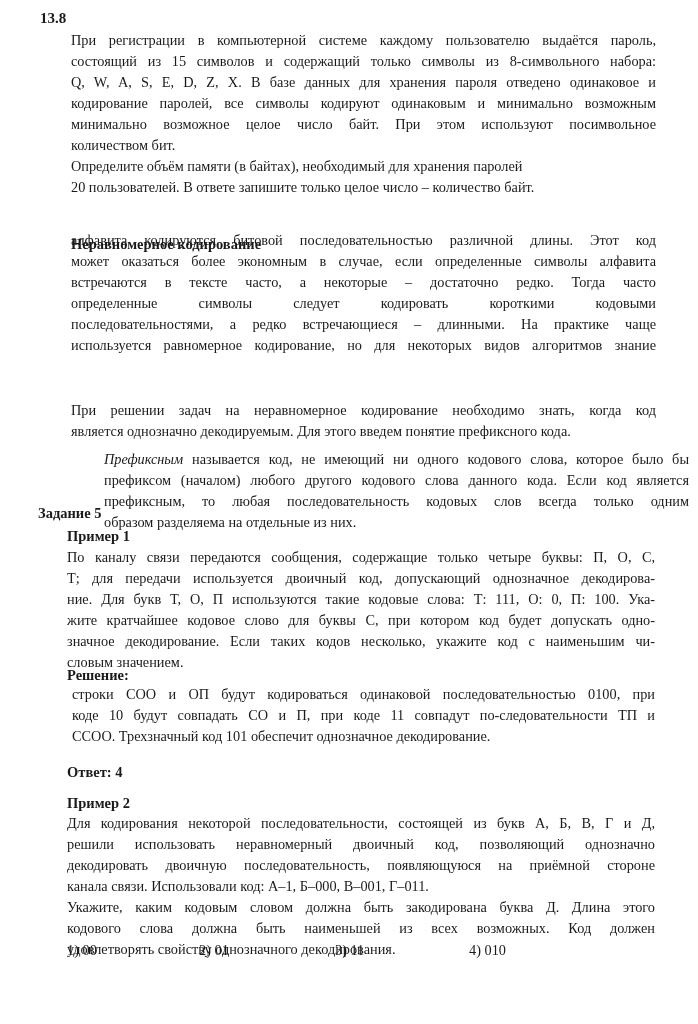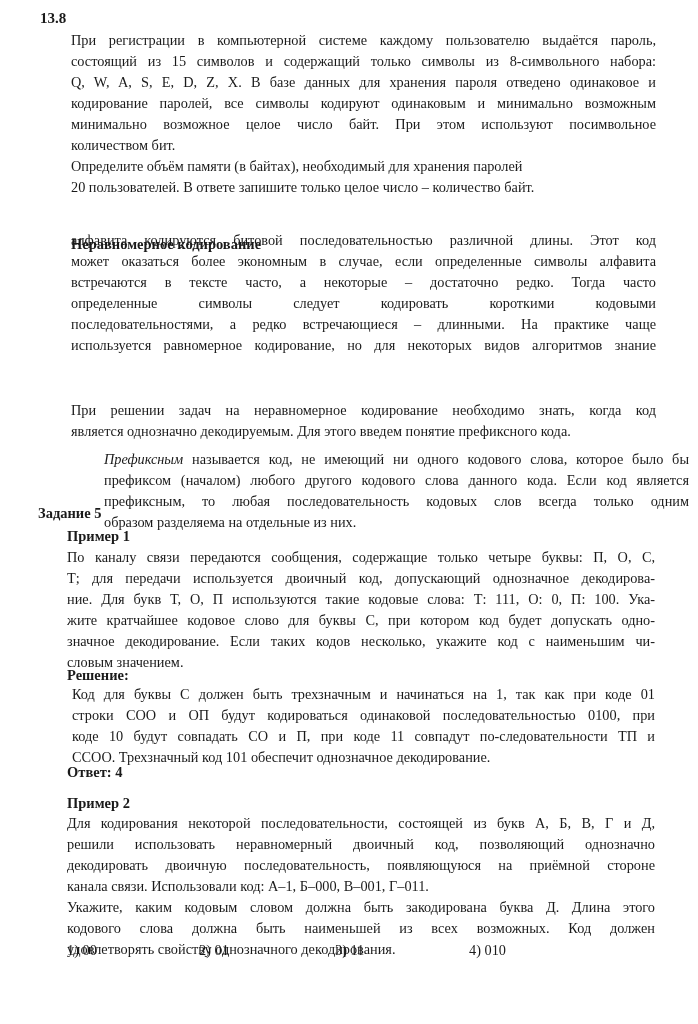--- a/index.html
+++ b/index.html
@@ -61,21 +61,20 @@
   <span class="ln">По каналу связи передаются сообщения, содержащие только четыре буквы: П, О, С,</span>
   <span class="ln">Т; для передачи используется двоичный код, допускающий однозначное декодирова-</span>
   <span class="ln">ние. Для букв Т, О, П используются такие кодовые слова: Т: 111, О: 0, П: 100. Ука-</span>
   <span class="ln">жите кратчайшее кодовое слово для буквы С, при котором код будет допускать одно-</span>
   <span class="ln">значное декодирование. Если таких кодов несколько, укажите код с наименьшим чи-</span>
   <span class="ln last">словым значением.</span>
 </div>
 
 <div class="h" style="left:67px; top:667px;">Решение:</div>
 <div class="p" style="left:72px; top:684px; width:583px;">
-  <span class="ln">Код для буквы С должен быть трехзначным и начинаться на 1, так как при коде 01</span>
   <span class="ln">строки СОО и ОП будут кодироваться одинаковой последовательностью 0100, при</span>
   <span class="ln">коде 10 будут совпадать СО и П, при коде 11 совпадут по-следовательности ТП и</span>
   <span class="ln last">ССОО. Трехзначный код 101 обеспечит однозначное декодирование.</span>
 </div>
 
 <div class="h" style="left:67px; top:764px;">Ответ: 4</div>
 
 <div class="h" style="left:67px; top:795px;">Пример 2</div>
 <div class="p" style="left:67px; top:813px; width:588px;">
   <span class="ln">Для кодирования некоторой последовательности, состоящей из букв А, Б, В, Г и Д,</span>

